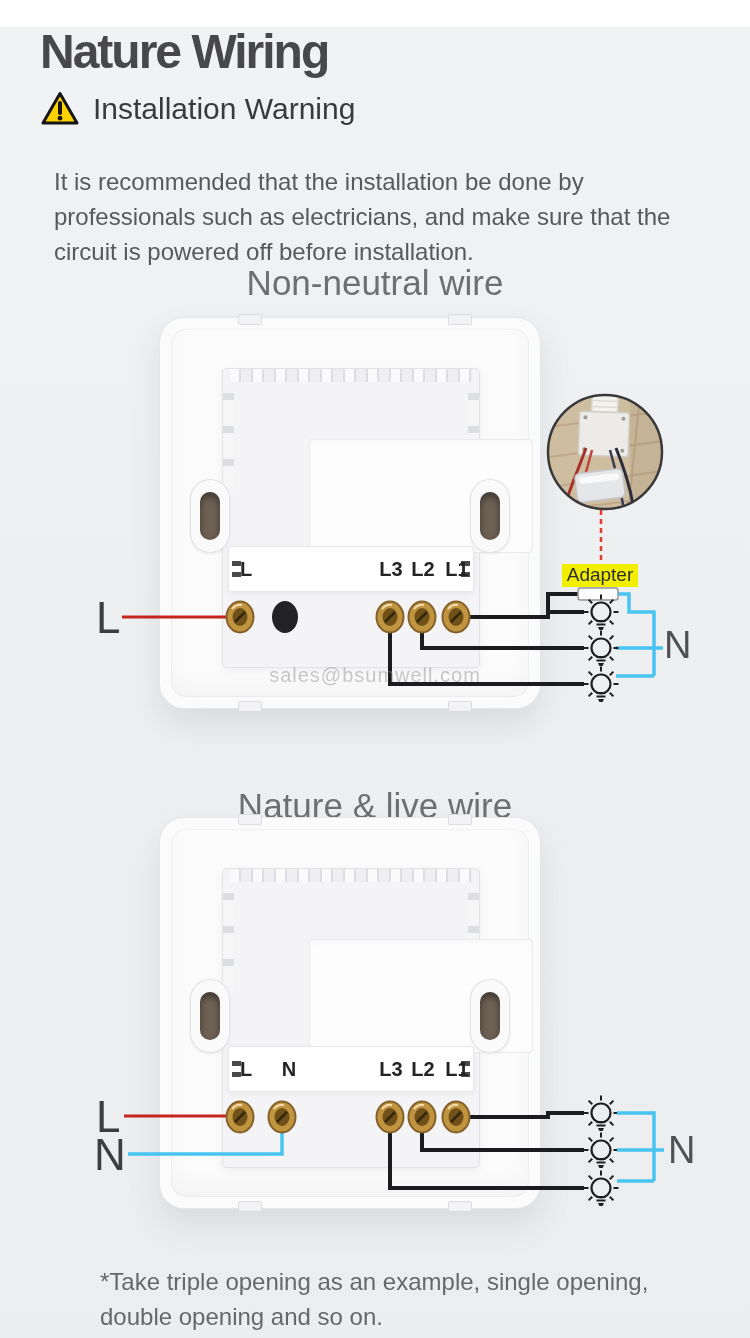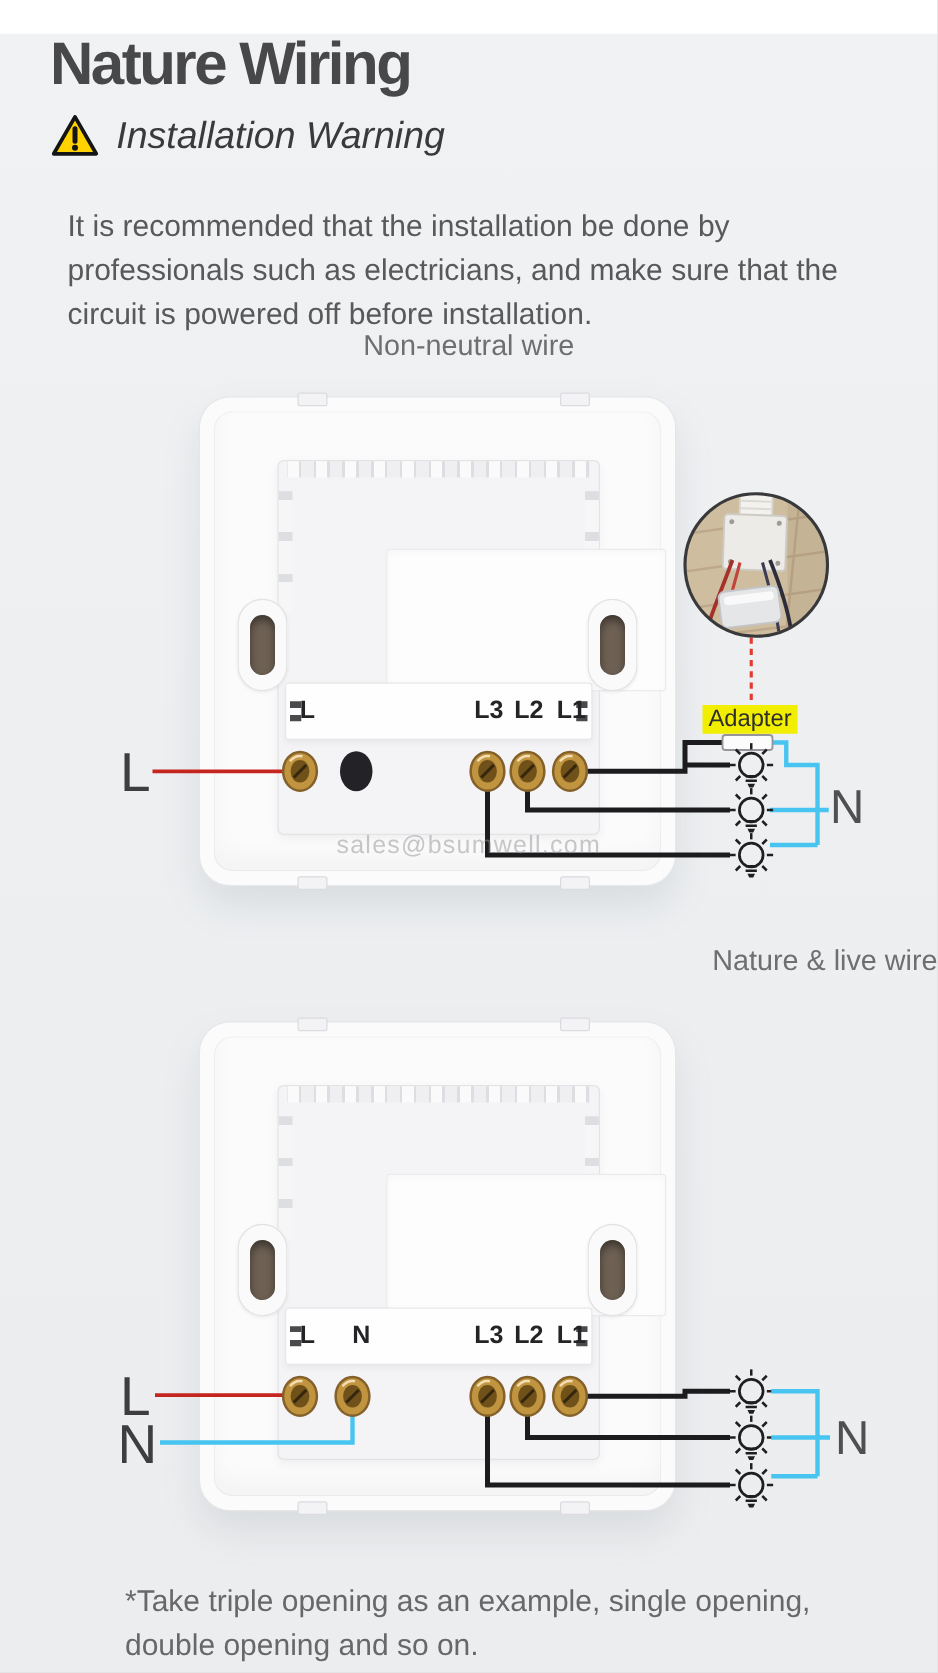--- a/index.html
+++ b/index.html
@@ -3,27 +3,27 @@
 <meta charset="utf-8">
 <style>
   html,body{margin:0;padding:0;background:#dfe1e3;}
   .page{position:relative;width:750px;height:1338px;margin:0 auto;overflow:hidden;
         background:linear-gradient(180deg,#f1f2f4 0%,#edeff1 45%,#ecedef 100%);
         font-family:"Liberation Sans",sans-serif;}
   .topstrip{position:absolute;top:0;left:0;right:0;height:27px;background:#ffffff;}
 
   .title{position:absolute;left:40px;top:24px;font-size:48px;font-weight:700;
          letter-spacing:-2px;color:#48484a;}
-  .warnrow{position:absolute;left:40px;top:90px;display:flex;align-items:center;gap:13px;font-style:italic;}
+  .warnrow{position:absolute;left:40px;top:90px;display:flex;align-items:center;gap:13px;}
   .warnrow svg{width:40px;height:37px;flex:0 0 auto;}
   .warnlabel{font-size:30px;color:#3a3a3c;}
   .warntext{position:absolute;left:42px;top:140px;width:676px;font-size:24px;
             line-height:35px;color:#59595b;margin-left:12px;}
-  .sheading{position:absolute;left:0;width:750px;text-align:center;font-size:23px;color:#6f6f71;}
-  #sh1{top:263px;} #sh2{top:755px;text-align:right;}
+  .sheading{position:absolute;left:0;width:750px;text-align:center;font-size:35px;color:#6f6f71;}
+  #sh1{top:263px;} #sh2{top:786px;}
   .footnote{position:absolute;left:100px;top:1240px;width:580px;font-size:24px;
             line-height:35px;color:#68686a;}
 
   
   .device{position:absolute;left:160px;width:380px;height:390px;background:#fbfbfc;
           border-radius:24px;
           box-shadow:0 0 0 1px #e5e6e8, 0 16px 30px rgba(130,136,142,.18);}
   #dev1{top:318px;} #dev2{top:818px;}
   .device .rim{position:absolute;inset:11px;border-radius:15px;pointer-events:none;
           box-shadow:inset 0 0 0 1px rgba(90,95,100,.06), inset 0 -12px 20px rgba(0,0,0,.03);}

